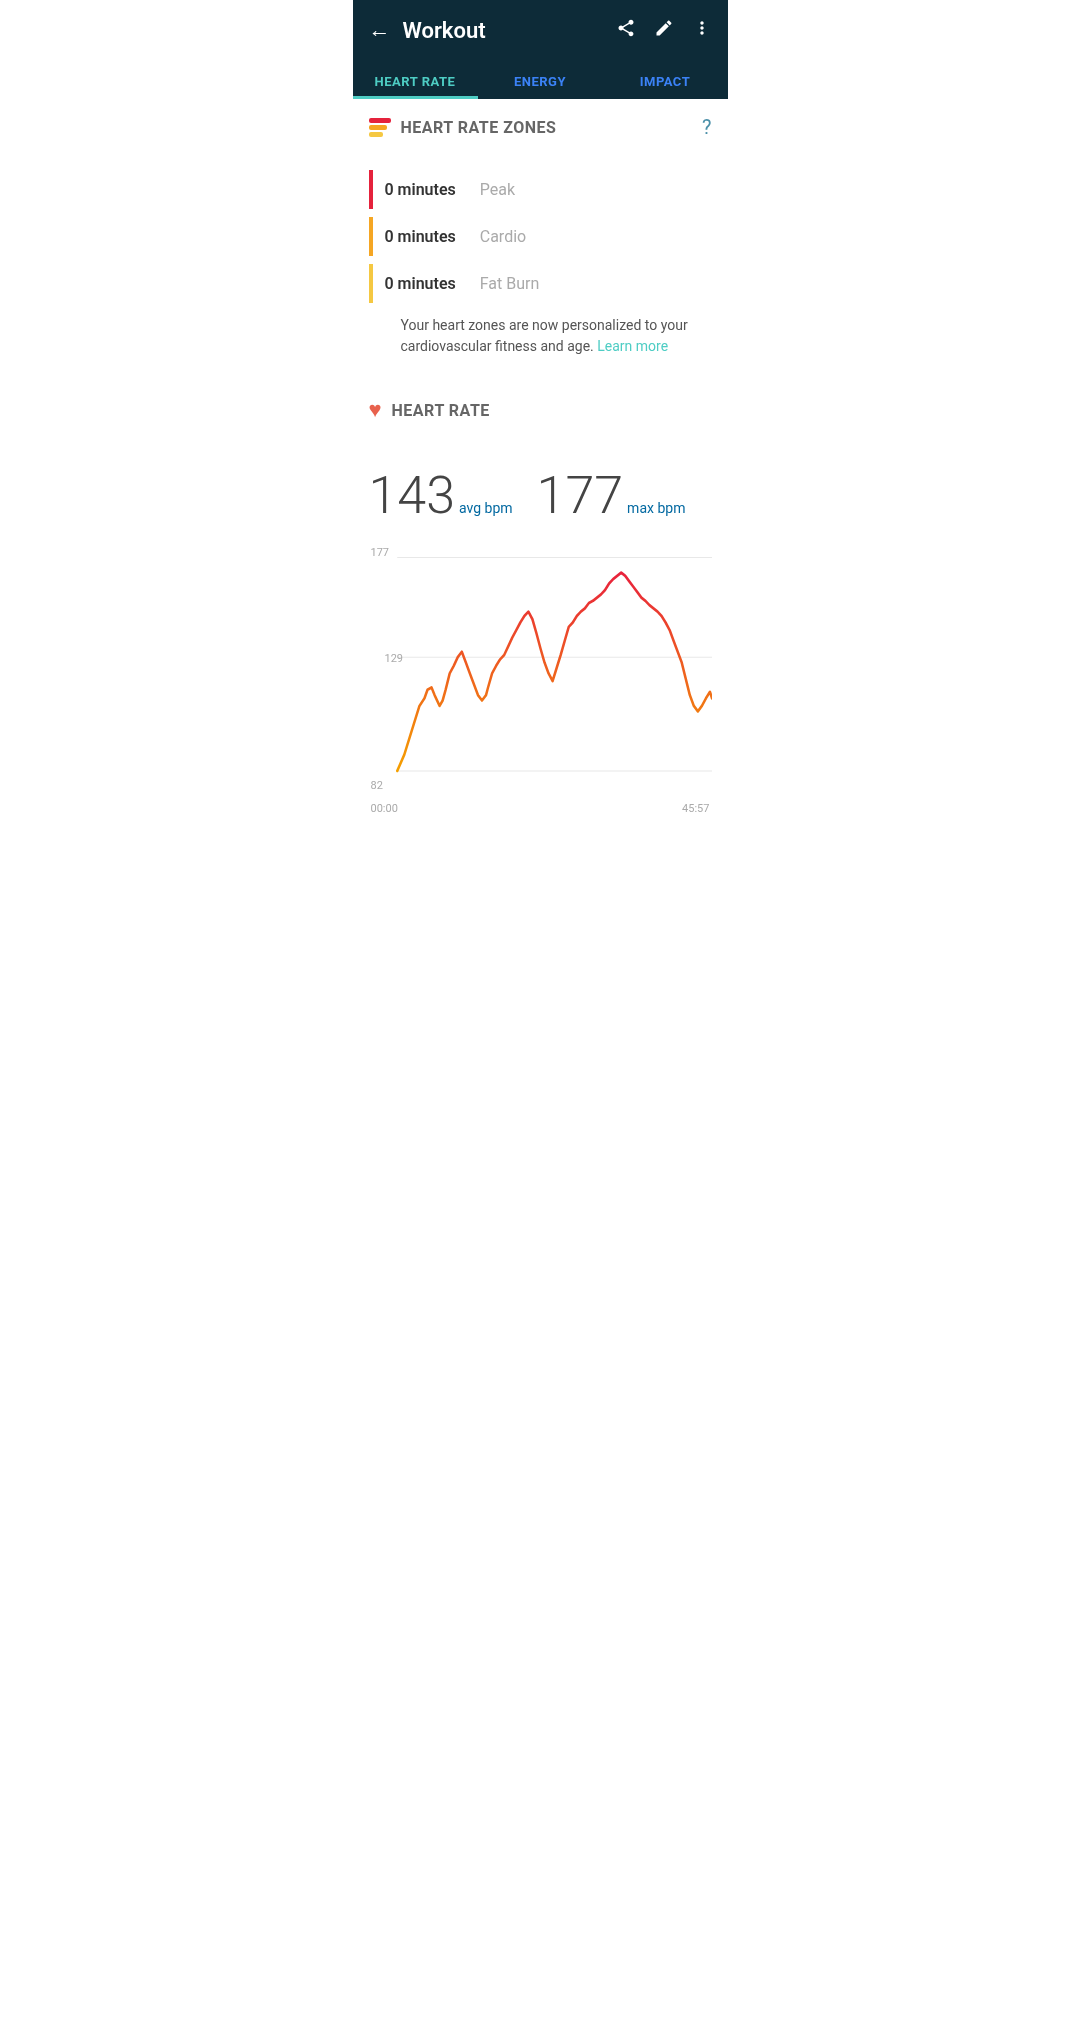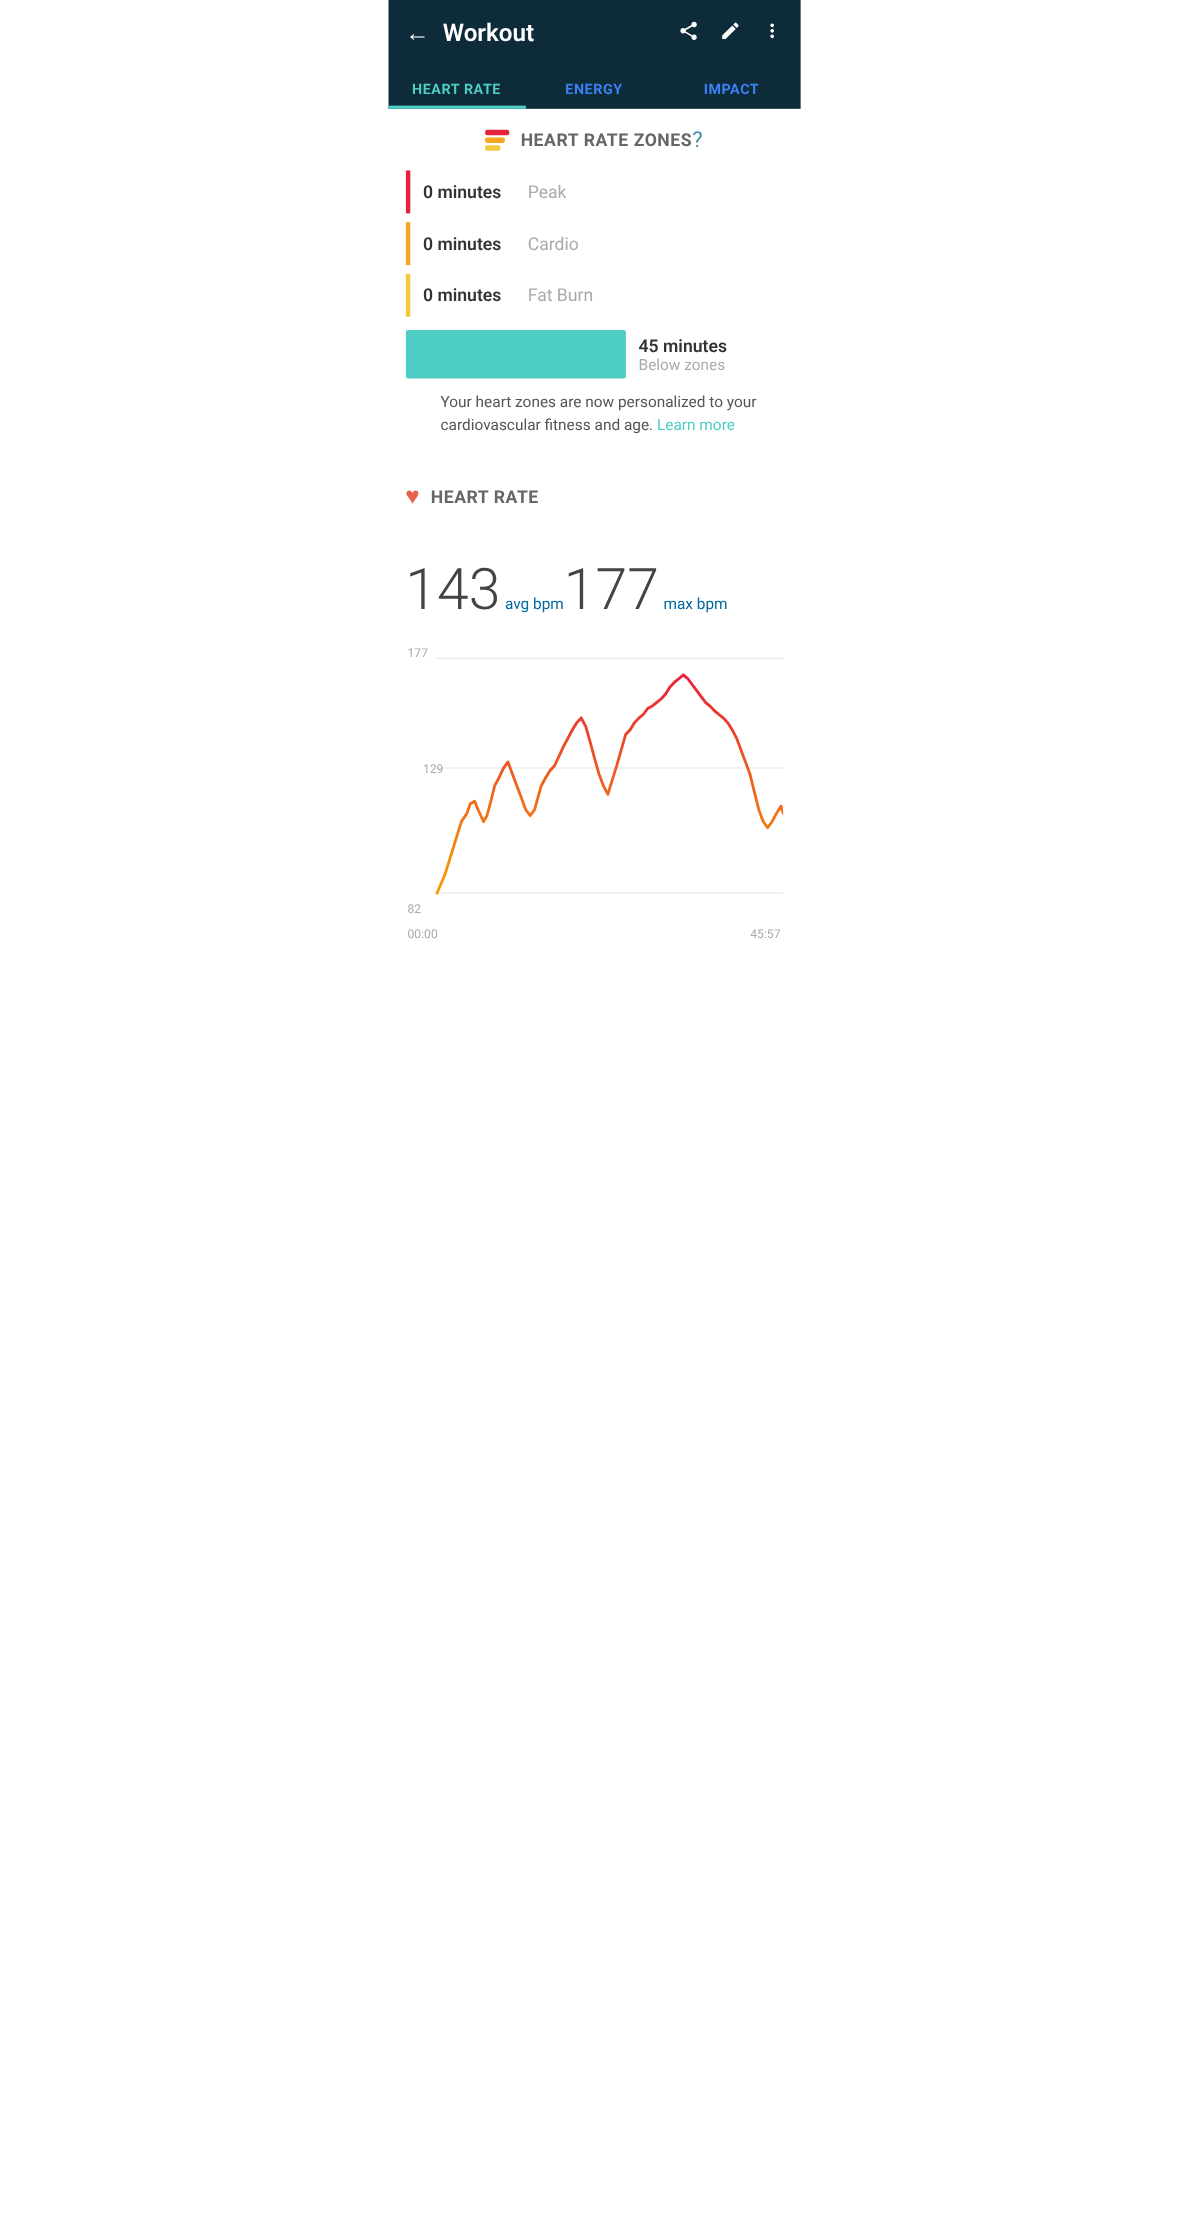--- a/index.html
+++ b/index.html
@@ -74,22 +74,22 @@
     }
 
     
     .zones-section {
       background: #fff;
       padding: 16px;
     }
     .section-header {
       display: flex;
       align-items: center;
-      justify-content: center;
-      margin-bottom: 16px;
+      justify-content: space-between;
+      margin-bottom: 31px;
     }
     .section-header-left {
       display: flex;
       align-items: center;
       gap: 10px;
     }
     .zones-icon {
       display: flex;
       flex-direction: column;
       gap: 2px;
@@ -198,20 +198,21 @@
     .hr-title {
       font-size: 16px;
       font-weight: 700;
       color: #666;
       letter-spacing: 0.5px;
     }
 
     
     .bpm-stats {
       display: flex;
+      gap: 24px;
       margin-bottom: 16px;
       margin-top: 47px;
     }
     .bpm-stat {
       display: flex;
       align-items: baseline;
       gap: 4px;
     }
     .bpm-value {
       font-size: 52px;
@@ -307,27 +308,20 @@
   </div>
   <div class="zone-item cardio">
     <span class="zone-minutes">0 minutes</span>
     <span class="zone-label">Cardio</span>
   </div>
   <div class="zone-item fatburn">
     <span class="zone-minutes">0 minutes</span>
     <span class="zone-label">Fat Burn</span>
   </div>
 
-  <div class="below-zones-container">
-    <div class="below-zones-bar"></div>
-    <div class="below-zones-text">
-      <span class="below-zones-minutes">45 minutes</span>
-      <span class="below-zones-label">Below zones</span>
-    </div>
-  </div>
 
   <div class="zones-description">
     <span>Your heart zones are now personalized to your cardiovascular fitness and age.</span>
     <a href="#" class="learn-more">Learn more</a>
   </div>
 </div>
 
 <div class="hr-section">
   <div class="hr-section-header">
     <span class="heart-icon">♥</span>

